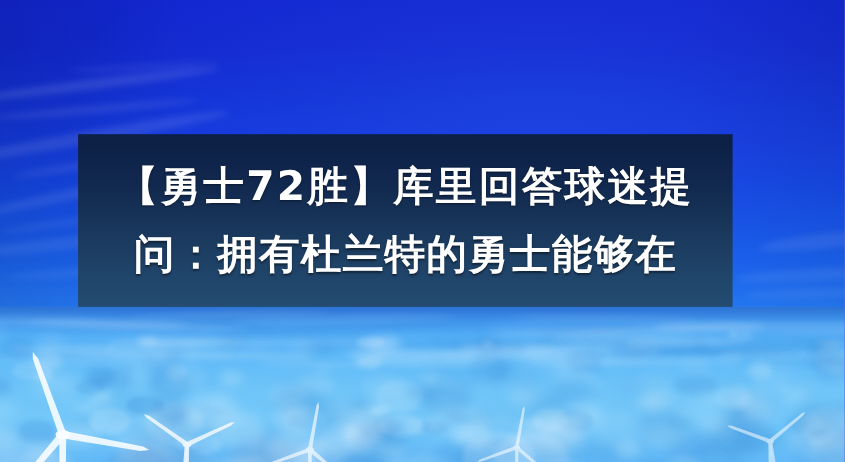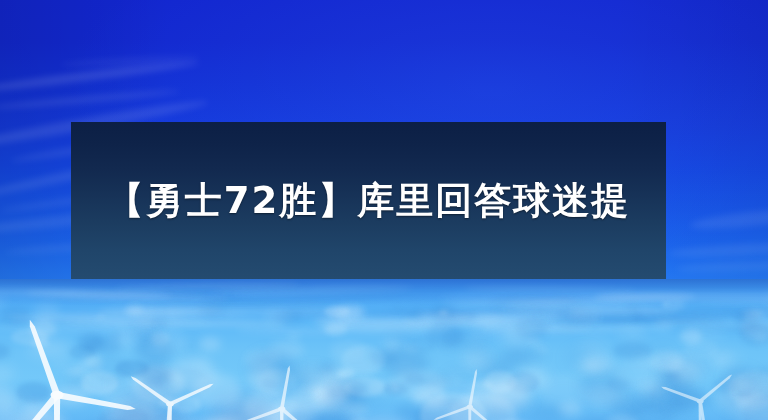--- a/index.html
+++ b/index.html
@@ -533,15 +533,16 @@
             <path d="M 0 -3.4 L 74 -2.0 L 80 0.2 L 72 2.6 L 0 3.4 Z" fill="rgba(255,255,255,0.90)" transform="rotate(0)"></path>
             <path d="M 0 -3.4 L 74 -2.0 L 80 0.2 L 72 2.6 L 0 3.4 Z" fill="rgba(255,255,255,0.90)" transform="rotate(120)"></path>
             <path d="M 0 -3.4 L 74 -2.0 L 80 0.2 L 72 2.6 L 0 3.4 Z" fill="rgba(255,255,255,0.90)" transform="rotate(240)"></path>
           </g>
         </svg>
       </div>
   </div>
 
   <div class="title-box">
     <div class="title-line line1">【勇士72胜】库里回答球迷提</div>
+    <div class="title-line line2">问：拥有杜兰特的勇士能够在</div>
   </div>
 
 </div>
 
 </body></html>

